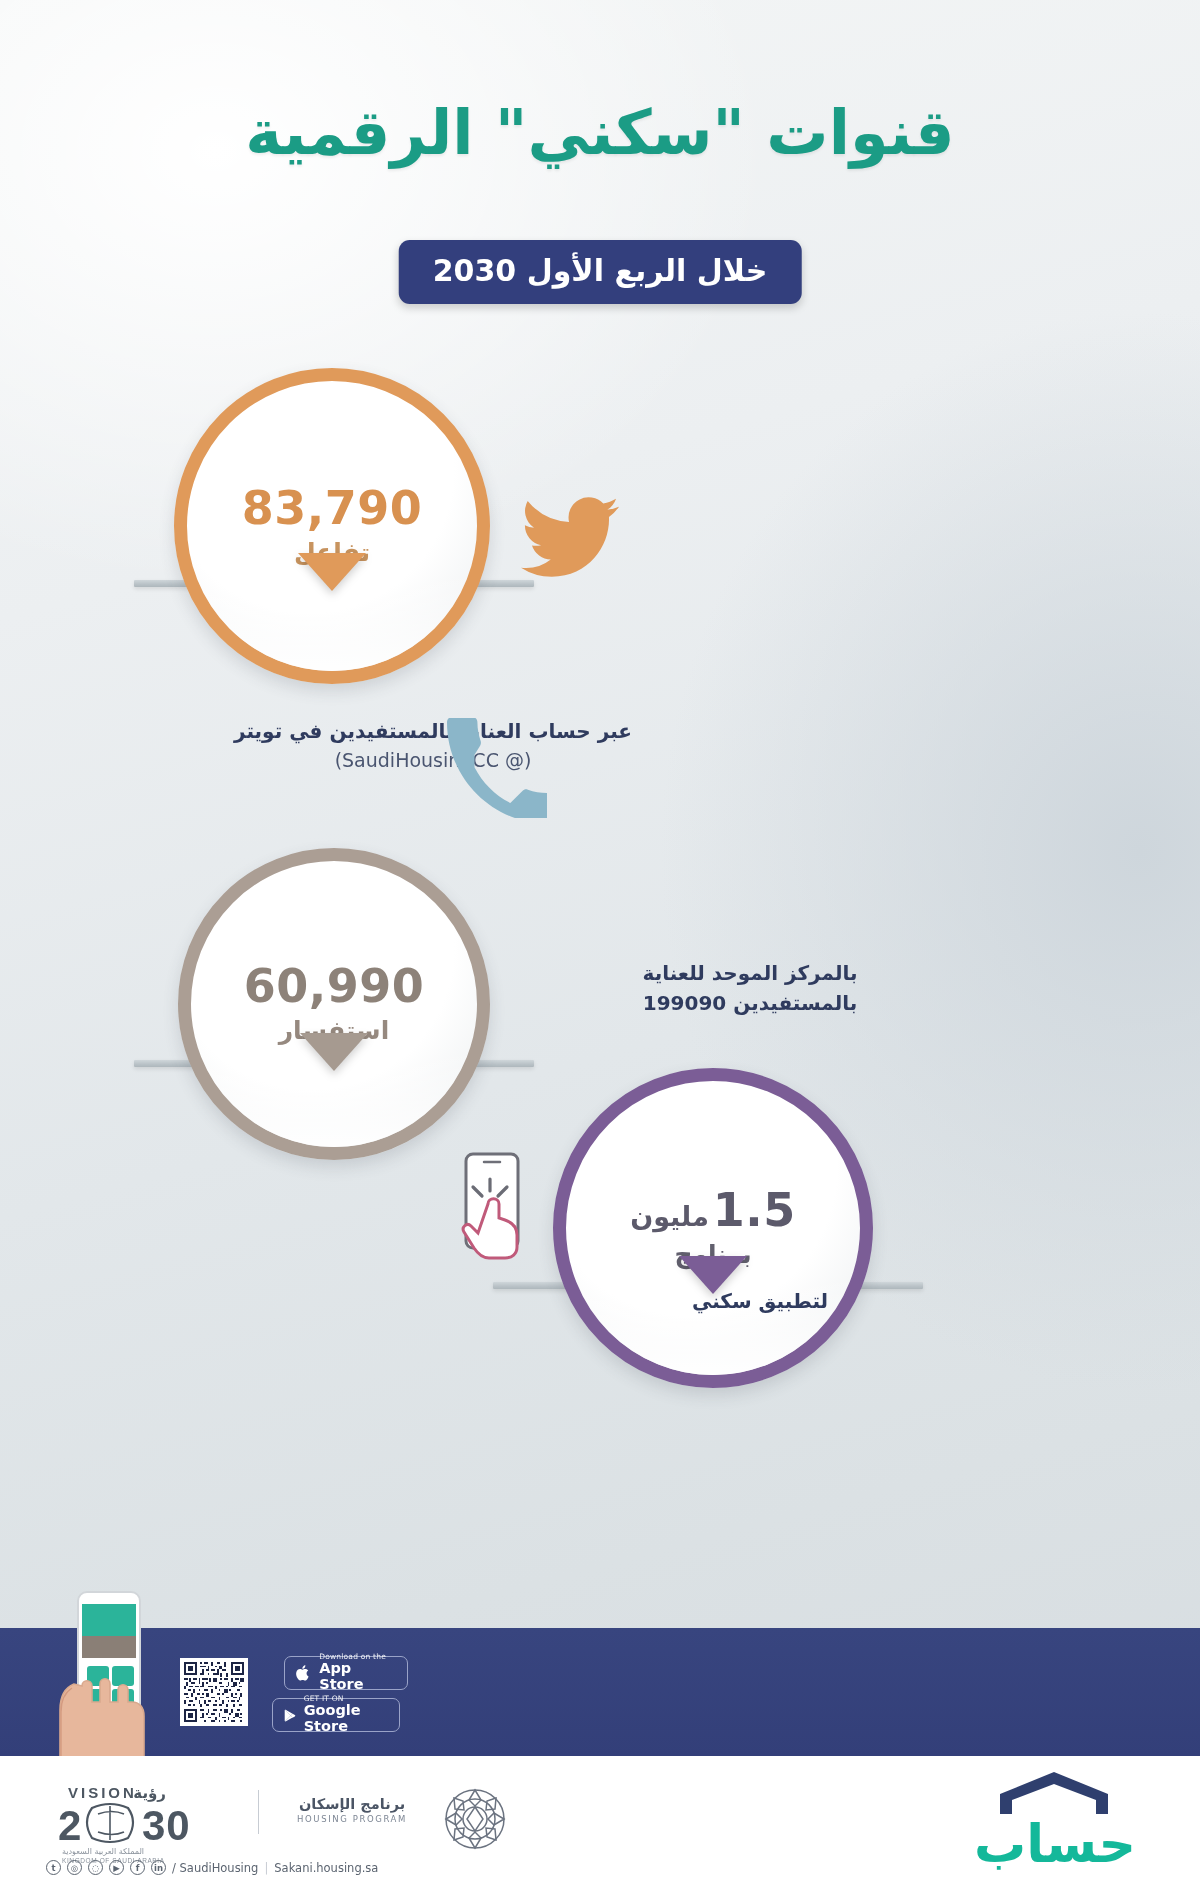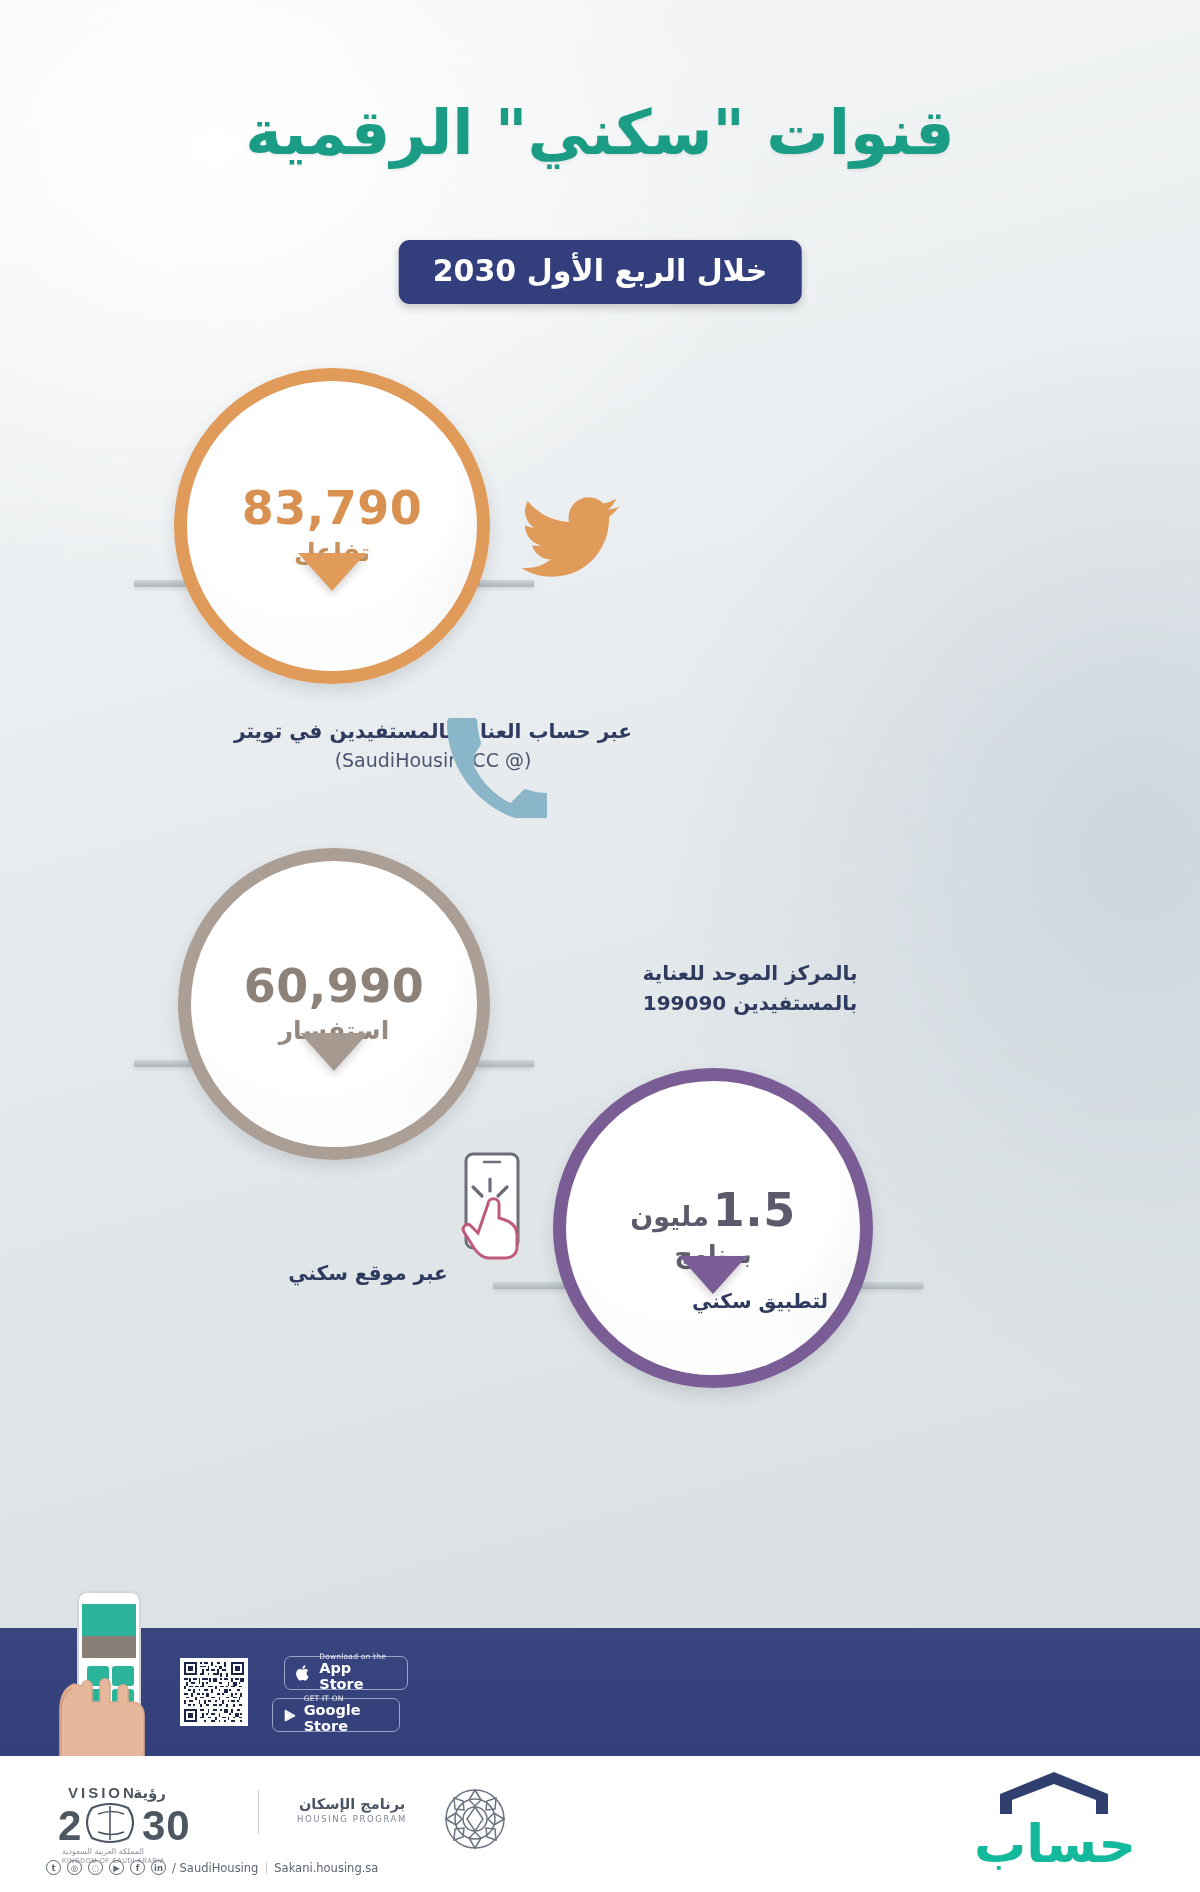--- a/index.html
+++ b/index.html
@@ -236,23 +236,20 @@
       <ellipse cx="62" cy="30" rx="40" ry="27" fill="#b4a79c" stroke="#f0f1f2" stroke-width="4"></ellipse>
       <path fill="#b4a79c" stroke="#f0f1f2" stroke-width="4" d="M44 50l-4 20 24-16z"></path>
       <rect x="40" y="17" width="46" height="5" rx="2.5" fill="#f3f2f0"></rect>
       <rect x="40" y="27" width="46" height="5" rx="2.5" fill="#f3f2f0"></rect>
       <circle cx="47" cy="42" r="3" fill="#f3f2f0"></circle>
       <circle cx="60" cy="42" r="3" fill="#f3f2f0"></circle>
       <circle cx="73" cy="42" r="3" fill="#f3f2f0"></circle>
     </svg>
   </div>
 
-  <div class="caption" style="left:168px; top:1258px; width:400px;">
-    <span>عبر موقع سكني</span>
-  </div>
 
   <div class="stat" style="left:553px; top:1068px;">
     <div class="baseline" style="left:-60px; top:214px; width:430px;"></div>
     <div class="arch" style="width:320px;height:320px;border:13px solid #7b5d96;">
       <div class="big big-rtl" style="color:#5c5a6b;">
         <span>1.5</span>
         <span class="unit">مليون</span>
       </div>
       <div class="sub" style="color:#62606e;">برنامج</div>
     </div>

